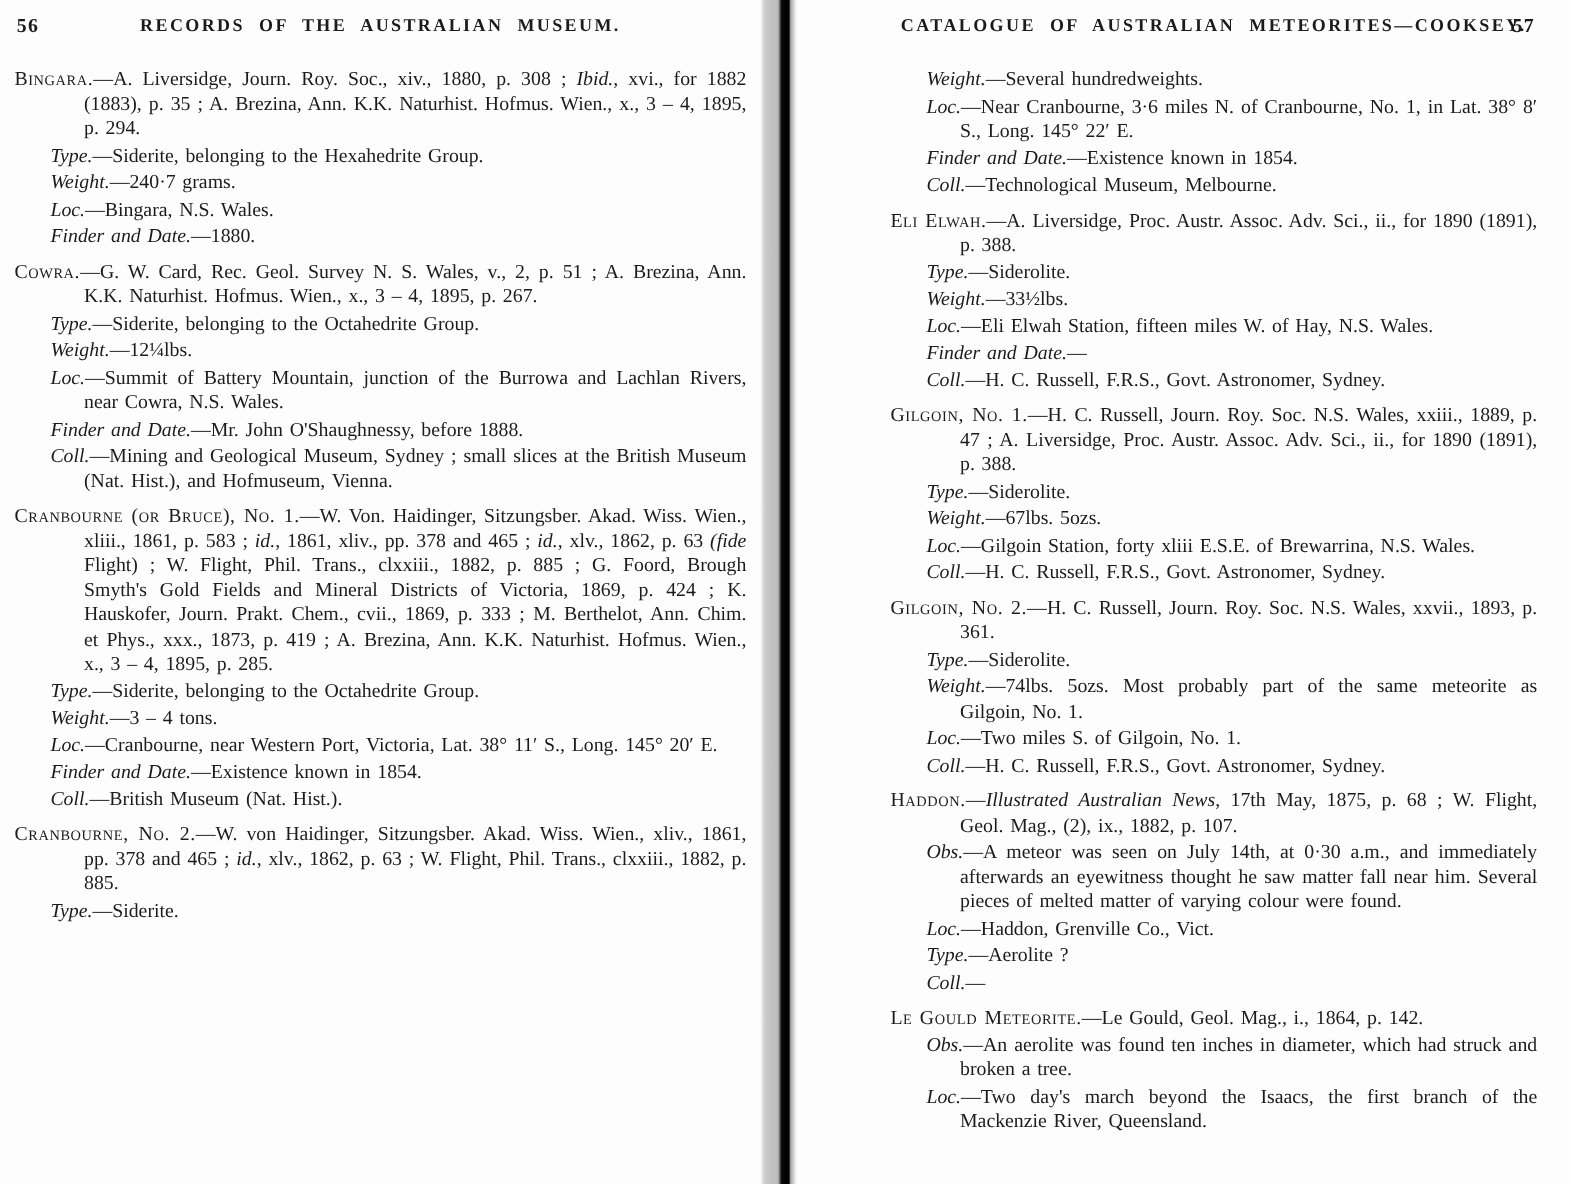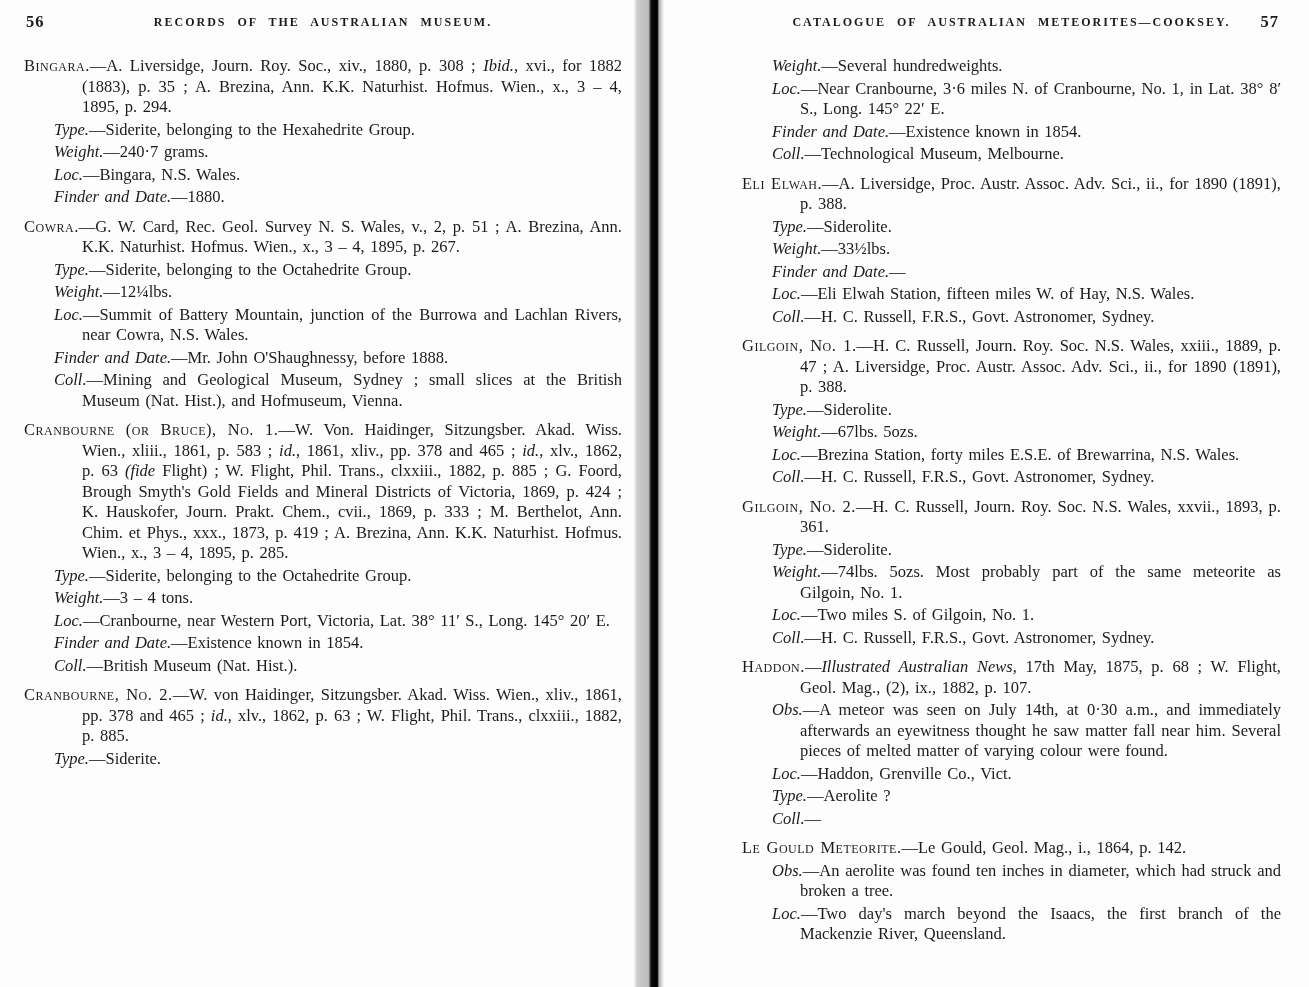--- a/index.html
+++ b/index.html
@@ -25,21 +25,21 @@
     height: 987px;
     box-sizing: border-box;
     overflow: hidden;
     font-size: 16.5px;
     line-height: 20.5px;
     word-spacing: 1.5px;
   }
   .page-left {
     left: 0;
     width: 702px;
-    padding: 12px 80px 0 24px;
+    padding: 12px 80px 0 12px;
   }
   .page-right {
     left: 664px;
     width: 645px;
     padding: 12px 28px 0 78px;
   }
   
   .gutter {
     position: absolute;
     left: 634px;
@@ -58,21 +58,21 @@
       #d8d8d8 92%,
       #fcfcfc 100%);
   }
   .page-header {
     position: relative;
     height: 22px;
     margin-bottom: 0;
   }
   .running-header {
     text-align: center;
-    font-size: 12px;
+    font-size: 15px;
     font-weight: bold;
     letter-spacing: 2px;
     word-spacing: 6px;
     white-space: nowrap;
   }
   .page-num {
     position: absolute;
     top: 0;
     font-size: 16.5px;
     font-weight: bold;
@@ -155,29 +155,29 @@
         <div class="entry">
           <p class="field"><i class="field-label">Weight.</i><span>—Several hundredweights.</span></p>
           <p class="field"><i class="field-label">Loc.</i><span>—Near Cranbourne, 3·6 miles N. of Cranbourne, No. 1, in Lat. 38° 8′ S., Long. 145° 22′ E.</span></p>
           <p class="field"><i class="field-label">Finder and Date.</i><span>—Existence known in 1854.</span></p>
           <p class="field"><i class="field-label">Coll.</i><span>—Technological Museum, Melbourne.</span></p>
         </div>
         <div class="entry">
           <p class="citation"><span class="headword">Eli Elwah.</span><span>—A. Liversidge, Proc. Austr. Assoc. Adv. Sci., ii., for 1890 (1891), p. 388.</span></p>
           <p class="field"><i class="field-label">Type.</i><span>—Siderolite.</span></p>
           <p class="field"><i class="field-label">Weight.</i><span>—33½lbs.</span></p>
+          <p class="field"><i class="field-label">Loc.</i><span>—Eli Elwah Station, fifteen miles W. of Hay, N.S. Wales.</span></p>
           <p class="field"><i class="field-label">Finder and Date.</i><span>—</span></p>
-          <p class="field"><i class="field-label">Loc.</i><span>—Eli Elwah Station, fifteen miles W. of Hay, N.S. Wales.</span></p>
           <p class="field"><i class="field-label">Coll.</i><span>—H. C. Russell, F.R.S., Govt. Astronomer, Sydney.</span></p>
         </div>
         <div class="entry">
           <p class="citation"><span class="headword">Gilgoin, No. 1.</span><span>—H. C. Russell, Journ. Roy. Soc. N.S. Wales, xxiii., 1889, p. 47 ; A. Liversidge, Proc. Austr. Assoc. Adv. Sci., ii., for 1890 (1891), p. 388.</span></p>
           <p class="field"><i class="field-label">Type.</i><span>—Siderolite.</span></p>
           <p class="field"><i class="field-label">Weight.</i><span>—67lbs. 5ozs.</span></p>
-          <p class="field"><i class="field-label">Loc.</i><span>—Brezina Station, forty miles E.S.E. of Brewarrina, N.S. Wales.</span></p>
+          <p class="field"><i class="field-label">Loc.</i><span>—Gilgoin Station, forty xliii E.S.E. of Brewarrina, N.S. Wales.</span></p>
           <p class="field"><i class="field-label">Coll.</i><span>—H. C. Russell, F.R.S., Govt. Astronomer, Sydney.</span></p>
         </div>
         <div class="entry">
           <p class="citation"><span class="headword">Gilgoin, No. 2.</span><span>—H. C. Russell, Journ. Roy. Soc. N.S. Wales, xxvii., 1893, p. 361.</span></p>
           <p class="field"><i class="field-label">Type.</i><span>—Siderolite.</span></p>
           <p class="field"><i class="field-label">Weight.</i><span>—74lbs. 5ozs.  Most probably part of the same meteorite as Gilgoin, No. 1.</span></p>
           <p class="field"><i class="field-label">Loc.</i><span>—Two miles S. of Gilgoin, No. 1.</span></p>
           <p class="field"><i class="field-label">Coll.</i><span>—H. C. Russell, F.R.S., Govt. Astronomer, Sydney.</span></p>
         </div>
         <div class="entry">

